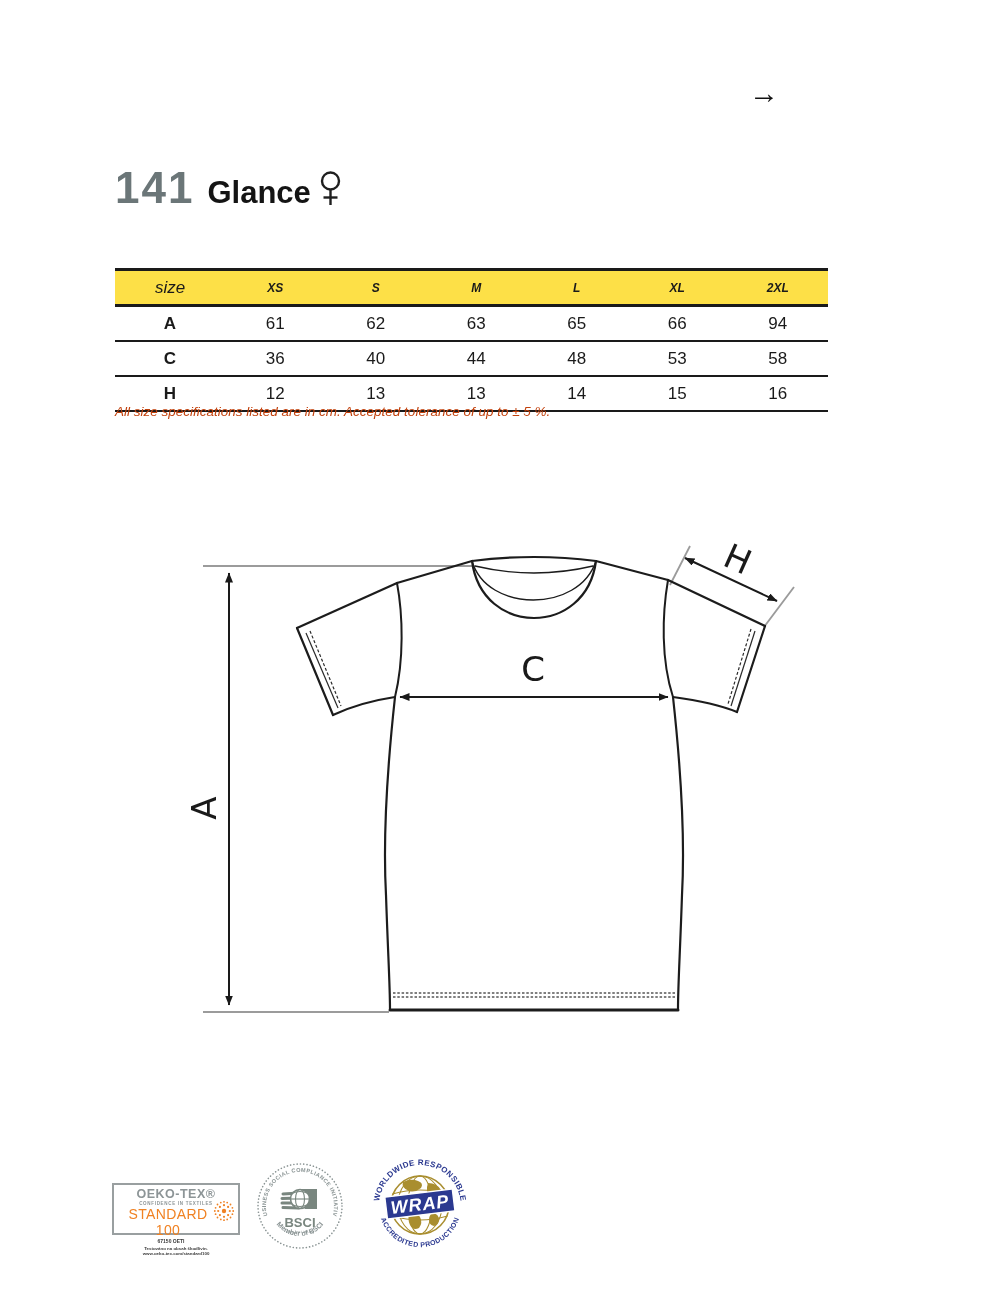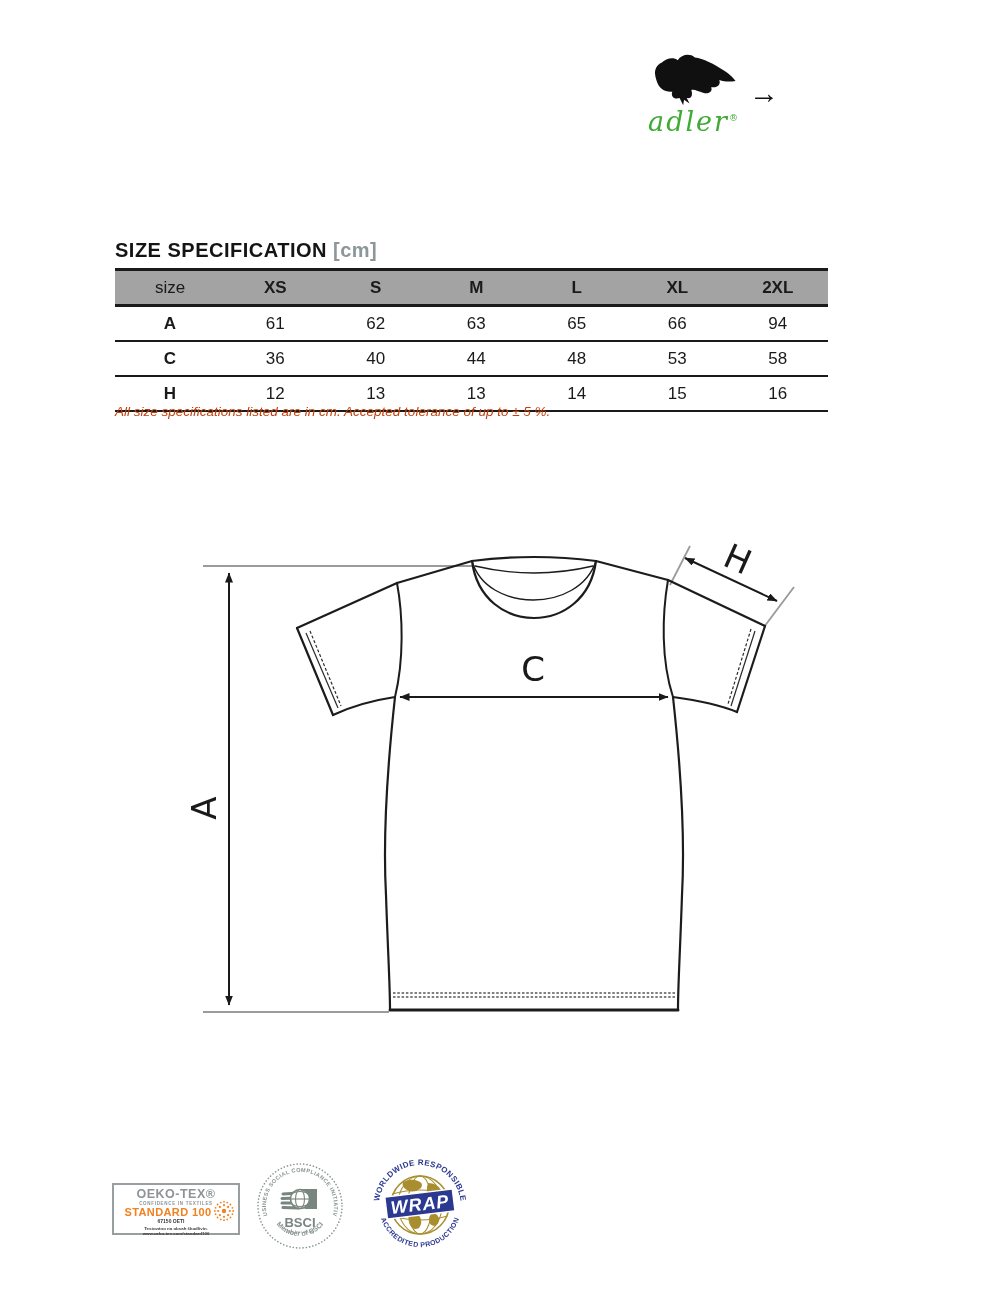--- a/index.html
+++ b/index.html
@@ -26,66 +26,67 @@
   
   .spec-head{position:absolute;left:115px;top:239px;font-size:20px;font-weight:bold;
         letter-spacing:0.5px;color:#141414;}
   .spec-head .unit{color:#8d9799;margin-left:6px;}
 
   
   .size-table{position:absolute;left:115px;top:268px;width:713px;border-collapse:collapse;
         table-layout:fixed;}
   .size-table col.c0{width:110px;}
   .size-table th,.size-table td{height:33px;text-align:center;vertical-align:middle;padding:0;}
-  .size-table thead tr{background:#a3a3a3;}
-  .size-table thead th{font-size:17px;font-weight:bold;border-top:3px solid #1a1a1a;
+  .size-table thead tr{background:#fde047;font-style:italic;}
+  .size-table thead th{font-size:12px;font-weight:bold;border-top:3px solid #1a1a1a;
         border-bottom:3px solid #1a1a1a;}
   .size-table thead th.sizecell{font-weight:normal;font-size:17px;}
   .size-table td{font-size:17px;border-bottom:2px solid #1a1a1a;}
   .size-table td.rowlabel{font-weight:bold;}
 
   .note{position:absolute;left:115px;top:404px;font-style:italic;font-size:13.5px;color:#c2410c;}
 
   
   .diagram{position:absolute;left:180px;top:540px;width:640px;height:480px;}
 
   
   .oeko{position:absolute;left:112px;top:1183px;width:128px;height:52px;border:2px solid #999fa0;
         box-sizing:border-box;text-align:center;background:#fff;}
   .oeko .l1{font-size:12.5px;font-weight:bold;color:#8d9597;letter-spacing:0.5px;margin-top:2px;}
   .oeko .l2{font-size:4.5px;color:#8d9597;letter-spacing:0.7px;font-weight:bold;}
-  .oeko .l3{font-size:11px;font-weight:bold;color:#f08223;letter-spacing:0.4px;margin-right:16px;}
+  .oeko .l3{font-size:14px;font-weight:normal;color:#f08223;letter-spacing:0.4px;margin-right:16px;}
   .oeko .l4{font-size:5px;font-weight:bold;color:#3a3a3a;margin-right:10px;}
   .oeko .l5{font-size:4.4px;font-weight:bold;color:#3a3a3a;margin-top:2px;}
   .oeko .l6{font-size:4.4px;font-weight:bold;color:#3a3a3a;}
   .oeko .sun{position:absolute;right:3px;top:15px;}
   .seal{position:absolute;}
 </style>
 </head>
 <body>
 
 <div id="page">
 
-  <div class="brand-adler">
-    <svg width="100" height="56" viewBox="0 0 100 62">
-      <path fill="#101010" d="M7,25 C6,20 9,14 14,12 C19,7 27,5 32,9 C36,3 45,1 51,6
-        C60,7 72,13 84,21 C89,24 93,28 96,32 C90,33 84,33 78,31 C80,36 76,40 69,39
-        C71,44 66,47 60,45 C55,44 51,41 47,42 C49,48 47,52 42,51 L45,57 L39,53 L38,59 L34,51
-        C28,53 24,49 26,44 C18,45 11,40 9,33 C8,30 7,27 7,25 Z"></path>
-    </svg>
-    <div class="script"><span>adler</span><sup>®</sup></div>
+
+  <div class="brand-arrow">→</div>
+
+
+  <div class="title">
+    <span class="num">141</span>
+    <span class="name">Glance</span>
+    <span class="fsym">
+      <svg width="23" height="37" viewBox="0 0 23 37">
+        <g fill="none" stroke="#1f1f1f" stroke-width="2.4">
+          <circle cx="11.5" cy="11" r="8.5"></circle>
+          <line x1="11.5" y1="19.5" x2="11.5" y2="35"></line>
+          <line x1="4.5" y1="27.5" x2="18.5" y2="27.5"></line>
+        </g>
+      </svg>
+    </span>
   </div>
 
-  <div class="brand-arrow">→</div>
-
-
-
-  <div class="spec-head">
-    <span>SIZE SPECIFICATION</span><span class="unit">[cm]</span>
-  </div>
 
   <table class="size-table">
     <colgroup>
         <col class="c0">
         <col>
         <col>
         <col>
         <col>
         <col>
         <col>

